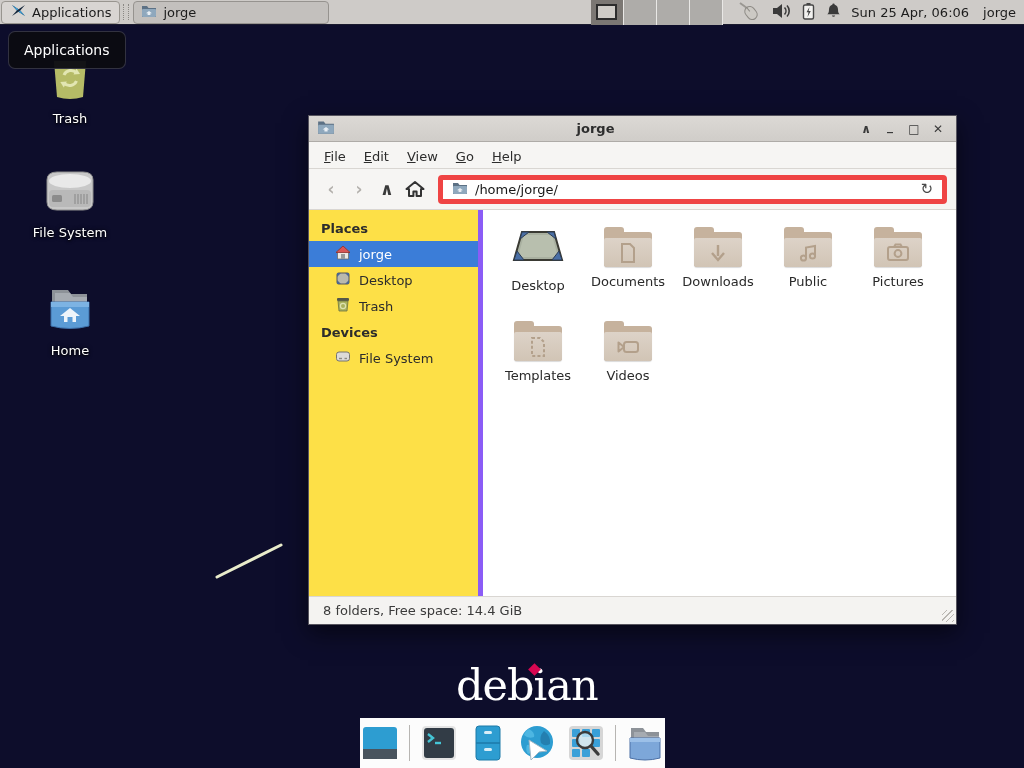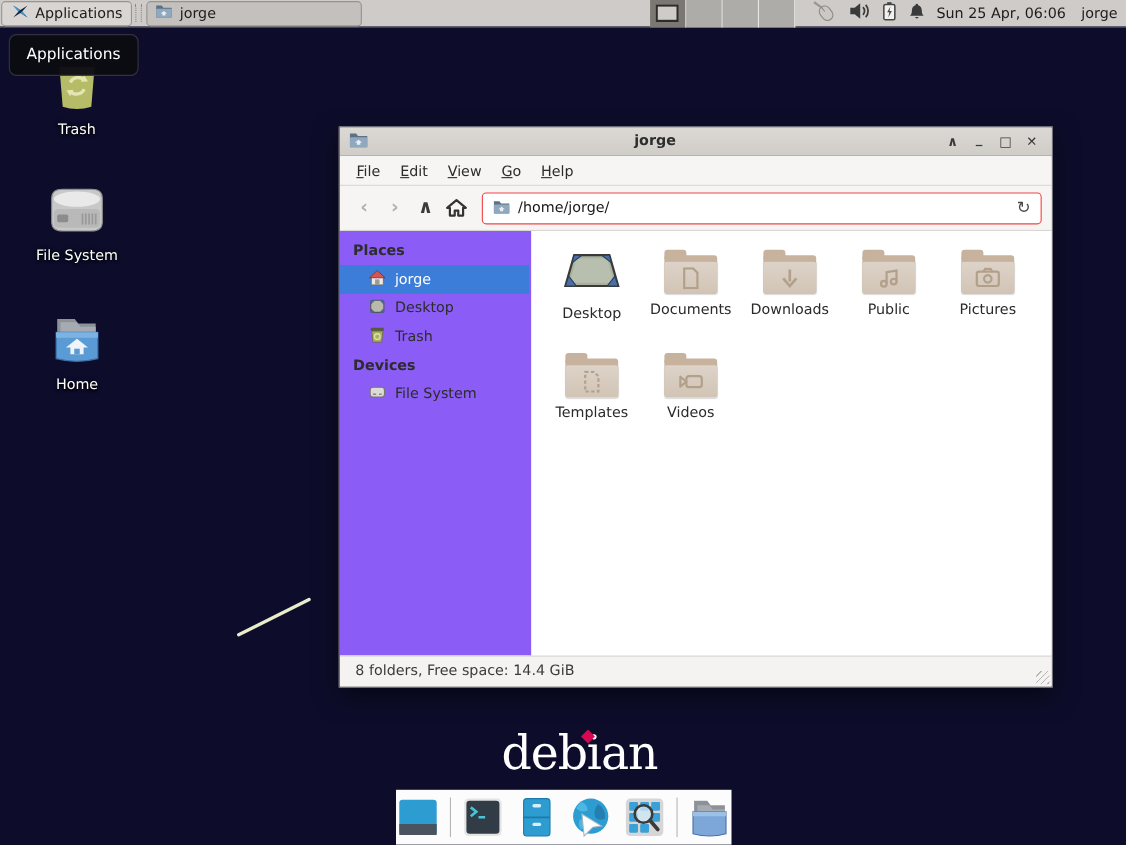--- a/index.html
+++ b/index.html
@@ -51,26 +51,26 @@
   .win-btn.minimize span { transform:translateY(-3px); }
   .menubar { height:27px; background:#f6f5f3; border-bottom:1px solid #d9d6d2;
              display:flex; align-items:flex-end; padding-left:6px; }
   .menu-item { display:inline-block; padding:4px 9px; font-size:13px; color:#2c2c2c; }
   .menu-item::first-letter { text-decoration:underline; }
   .toolbar { height:41px; background:#f6f5f3; border-bottom:1px solid #d9d6d2;
              display:flex; align-items:center; padding:0 9px; gap:2px; }
   .nav-btn { width:26px; height:26px; display:flex; align-items:center; justify-content:center;
              font-size:17px; font-weight:bold; color:#3a3a3a; }
   .nav-btn.disabled { color:#b3b0ac; }
-  .pathbar { flex:1; height:29px; margin-left:8px; background:#fff; border:1px solid #ef4444;
+  .pathbar { flex:1; height:29px; margin-left:8px; background:#fff; border:5px solid #ef4444;
              border-radius:4px; display:flex; align-items:center; padding:0 9px; gap:7px; }
   .pathtext { flex:1; font-size:13px; color:#161616; }
   .reload { font-size:15px; color:#4a4a4a; }
   .win-body { flex:1; display:flex; min-height:0; }
-  .sidebar { width:174px; background:#8b5cf6; border-right:2px solid #8b5cf6; padding-top:5px; }
+  .sidebar { width:174px; background:#fde047; border-right:5px solid #8b5cf6; padding-top:5px; }
   .side-header { font-weight:bold; font-size:13px; color:#2c2c2c; padding:6px 12px 5px 12px; }
   .side-item { height:26px; display:flex; align-items:center; gap:8px; padding-left:26px;
                font-size:13px; color:#2c2c2c; }
   .side-item.selected { background:#3b7dd8; color:#fff; }
   .files { flex:1; background:#fff; padding:13px 0 0 10px; display:flex; flex-wrap:wrap;
            align-content:flex-start; }
   .tile { width:90px; height:94px; display:flex; flex-direction:column; align-items:center; }
   .tile .tlabel { font-size:13px; color:#2a2a2a; margin-top:7px; }
   
   .ficon { position:relative; width:48px; height:40px; margin-top:4px; }

